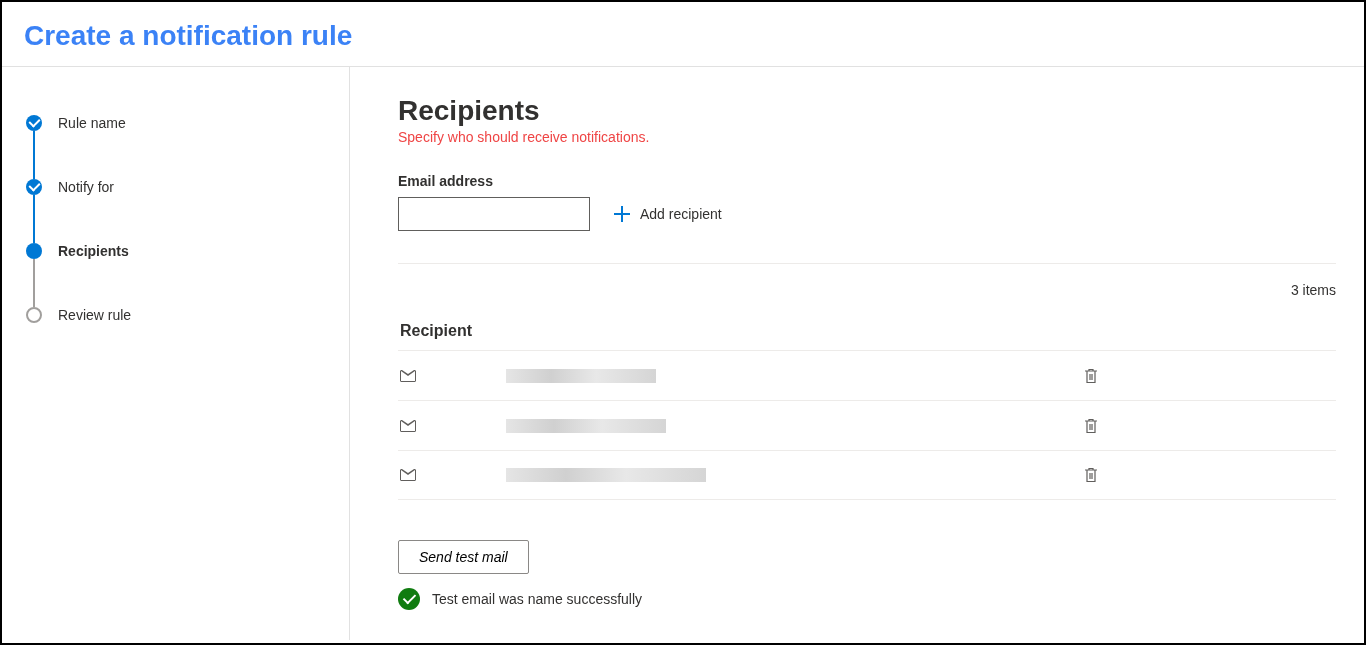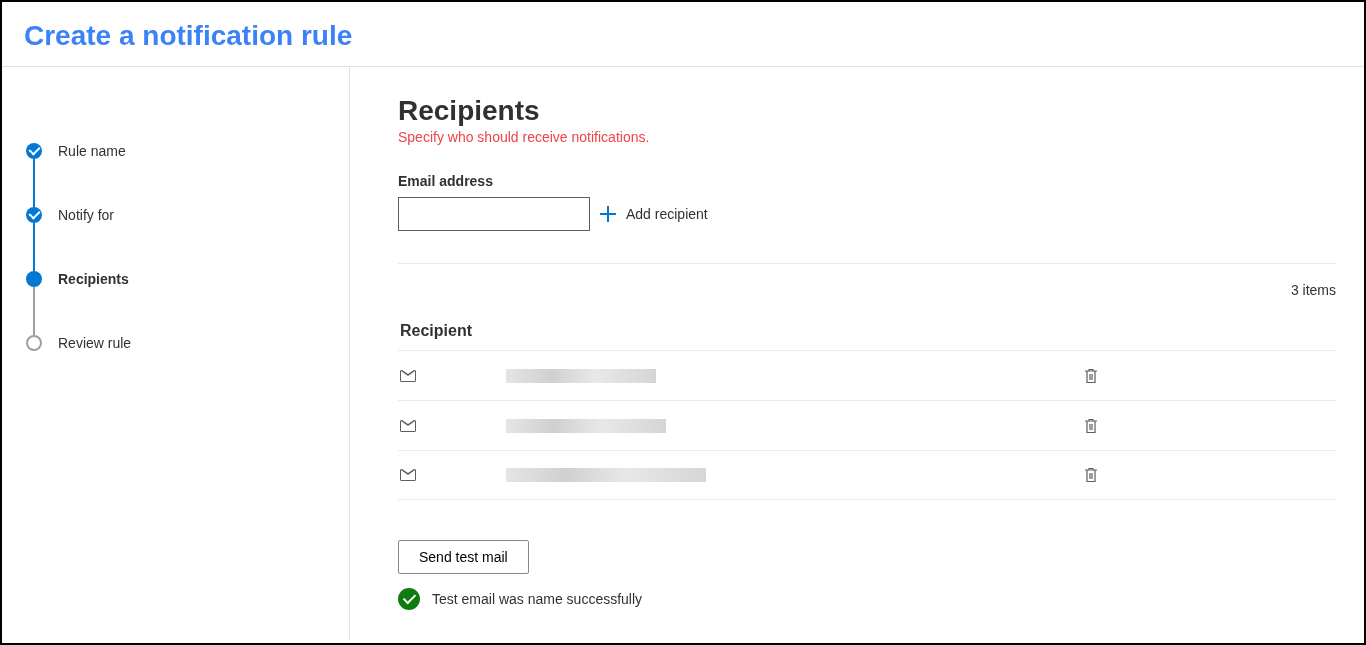--- a/index.html
+++ b/index.html
@@ -26,21 +26,20 @@
     height: calc(100% - 68px);
   }
   .sidebar {
     width: 348px;
     border-right: 1px solid #e1e1e1;
     padding: 48px 0 0 24px;
   }
   .steps {
     list-style: none;
     position: relative;
-    margin-top: 28px;
   }
   .step {
     display: flex;
     align-items: center;
     margin-bottom: 48px;
     position: relative;
   }
   .step:last-child { margin-bottom: 0; }
   .step-dot {
     width: 16px;
@@ -99,21 +98,21 @@
     margin-bottom: 28px;
   }
   .field-label {
     font-weight: 600;
     margin-bottom: 8px;
     display: block;
   }
   .input-row {
     display: flex;
     align-items: center;
-    gap: 8px;
+    gap: 22px;
     margin-bottom: 32px;
   }
   .text-input {
     width: 192px;
     height: 34px;
     border: 1px solid #605e5c;
     padding: 0 8px;
     font-size: 14px;
   }
   .add-btn {
@@ -216,20 +215,21 @@
   }
   .after-table { height: 40px; }
   .send-btn {
     border: 1px solid #8a8886;
     background: #fff;
     padding: 8px 20px;
     font-size: 14px;
     cursor: pointer;
     border-radius: 2px;
     margin-bottom: 14px;
+    font-style: italic;
   }
   .status-row {
     display: flex;
     align-items: center;
     gap: 12px;
   }
   .success-icon {
     width: 22px;
     height: 22px;
     border-radius: 50%;

